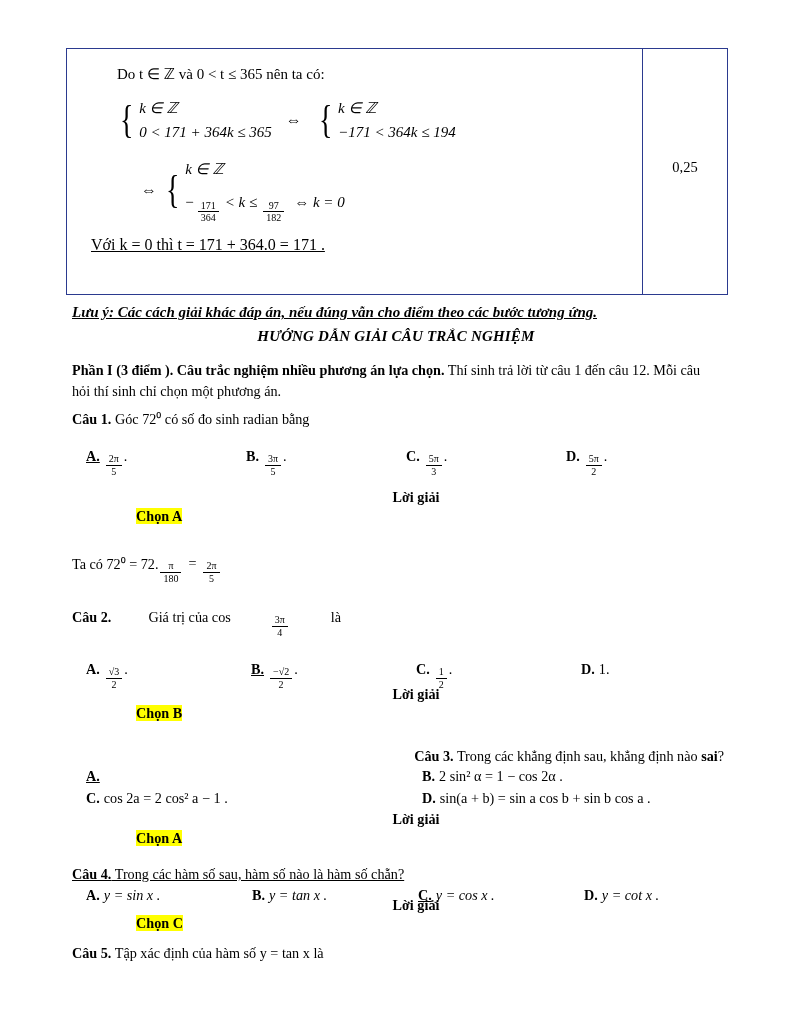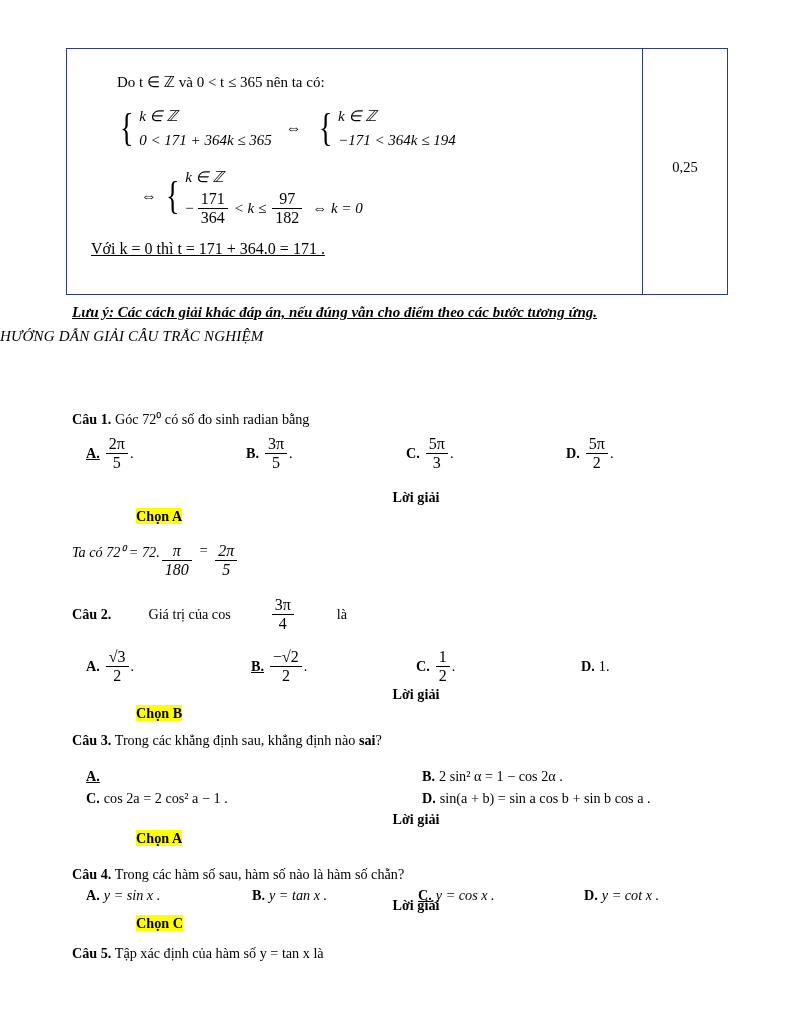--- a/index.html
+++ b/index.html
@@ -51,21 +51,21 @@
     top: 110px;
     left: 0;
     right: 0;
     text-align: center;
   }
   .mathline {
     font-size: 15px;
     line-height: 1.5;
     margin: 2px 0 10px 36px;
   }
-  .mathline.first { margin-top: 12px; }
+  .mathline.first { margin-top: 4px; }
   .mi { font-style: italic; }
   .sysrow {
     display: flex;
     align-items: center;
     margin-left: 36px;
     margin-bottom: 12px;
     font-size: 15px;
   }
   .sysrow.second { margin-left: 60px; }
   .brace {
@@ -91,43 +91,43 @@
   .frac {
     display: inline-block;
     vertical-align: middle;
     text-align: center;
     font-size: 12.5px;
     line-height: 1.15;
     margin: 0 2px;
   }
   .frac .num { display: block; padding: 0 3px; border-bottom: 1px solid #000; }
   .frac .den { display: block; padding: 0 3px; }
-  .frac.big { font-size: 16px; }
+  .frac.big { font-size: 10px; margin-top: 18px; }
   .txtline {
     font-size: 16px;
     margin: 12px 0 0 10px;
     text-decoration: underline;
   }
   
   .note {
     position: absolute;
     left: 72px;
     top: 304px;
     font-size: 15px;
     font-style: italic;
     font-weight: bold;
     text-decoration: underline;
   }
   .note .u { text-decoration: underline; }
   .center-head {
     position: absolute;
     left: 0; right: 0;
     top: 328px;
-    text-align: left;
-    font-weight: normal;
+    text-align: center;
+    font-weight: bold;
     font-style: italic;
     font-size: 15px;
     letter-spacing: .2px;
   }
   .para {
     position: absolute;
     left: 72px;
     width: 648px;
     font-size: 14.2px;
     line-height: 1.45;
@@ -220,20 +220,23 @@
       <div class="score">0,25</div>
     </div>
   </div>
 
   <div class="note">
     <span class="u">Lưu ý:</span><span> Các cách giải khác đáp án, nếu đúng vẫn cho điểm theo các bước tương ứng.</span>
   </div>
 
   <div class="center-head">HƯỚNG DẪN GIẢI CÂU TRẮC NGHIỆM</div>
 
+  <div class="para" style="top:360px;">
+    <span class="b">Phần I (3 điểm ). Câu trắc nghiệm nhiều phương án lựa chọn.</span><span> Thí sinh trả lời từ câu 1 đến câu 12. Mỗi câu hỏi thí sinh chỉ chọn một phương án.</span>
+  </div>
 
   <div class="q" style="top:409px;">
     <span class="b">Câu 1.</span><span> Góc  72⁰ có số đo sinh radian bằng</span>
   </div>
 
   <div class="opts" style="top:435px;">
     <div class="opt" style="width:160px;">
       <span class="lbl sel">A.</span>
       <span class="frac big">
         <span class="num">2π</span>
@@ -265,21 +268,21 @@
       </span>
       <span>.</span>
     </div>
   </div>
 
   <div class="solution" style="top:489px;">Lời giải</div>
   <div class="chon" style="top:508px;">
     <span class="hl">Chọn A</span>
   </div>
 
-  <div class="q" style="top:542px; display:flex; align-items:flex-start;font-style:italic;">
+  <div class="q" style="top:542px; display:flex; align-items:center;">
     <span>Ta có  72⁰ = 72.</span>
     <span class="frac big">
       <span class="num">π</span>
       <span class="den">180</span>
     </span>
     <span style="margin:0 5px;">=</span>
     <span class="frac big">
       <span class="num">2π</span>
       <span class="den">5</span>
     </span>
@@ -324,21 +327,21 @@
       <span class="lbl">D.</span>
       <span>1.</span>
     </div>
   </div>
 
   <div class="solution" style="top:686px;">Lời giải</div>
   <div class="chon" style="top:705px;">
     <span class="hl">Chọn B</span>
   </div>
 
-  <div class="q" style="top:732px;">
+  <div class="q" style="top:748px;text-align:right;">
     <span class="b">Câu 3.</span><span> Trong các khẳng định sau, khẳng định nào </span><span class="b">sai</span><span>?</span>
   </div>
 
   <div class="opts" style="top:768px;">
     <div class="opt" style="width:336px;">
       <span class="lbl sel">A.</span>
     </div>
     <div class="opt">
       <span class="lbl">B.</span>
       <span>2 sin² α = 1 − cos 2α .</span>
@@ -354,21 +357,21 @@
       <span class="lbl">D.</span>
       <span>sin(a + b) = sin a cos b + sin b cos a .</span>
     </div>
   </div>
 
   <div class="solution" style="top:811px;">Lời giải</div>
   <div class="chon" style="top:830px;">
     <span class="hl">Chọn A</span>
   </div>
 
-  <div class="q" style="top:866px;">
+  <div class="q" style="top:866px;text-decoration:underline;">
     <span class="b">Câu 4.</span><span> Trong các hàm số sau, hàm số nào là hàm số chẵn?</span>
   </div>
 
   <div class="opts" style="top:887px;">
     <div class="opt" style="width:166px;">
       <span class="lbl">A.</span>
       <span class="i">y = sin x .</span>
     </div>
     <div class="opt" style="width:166px;">
       <span class="lbl">B.</span>

